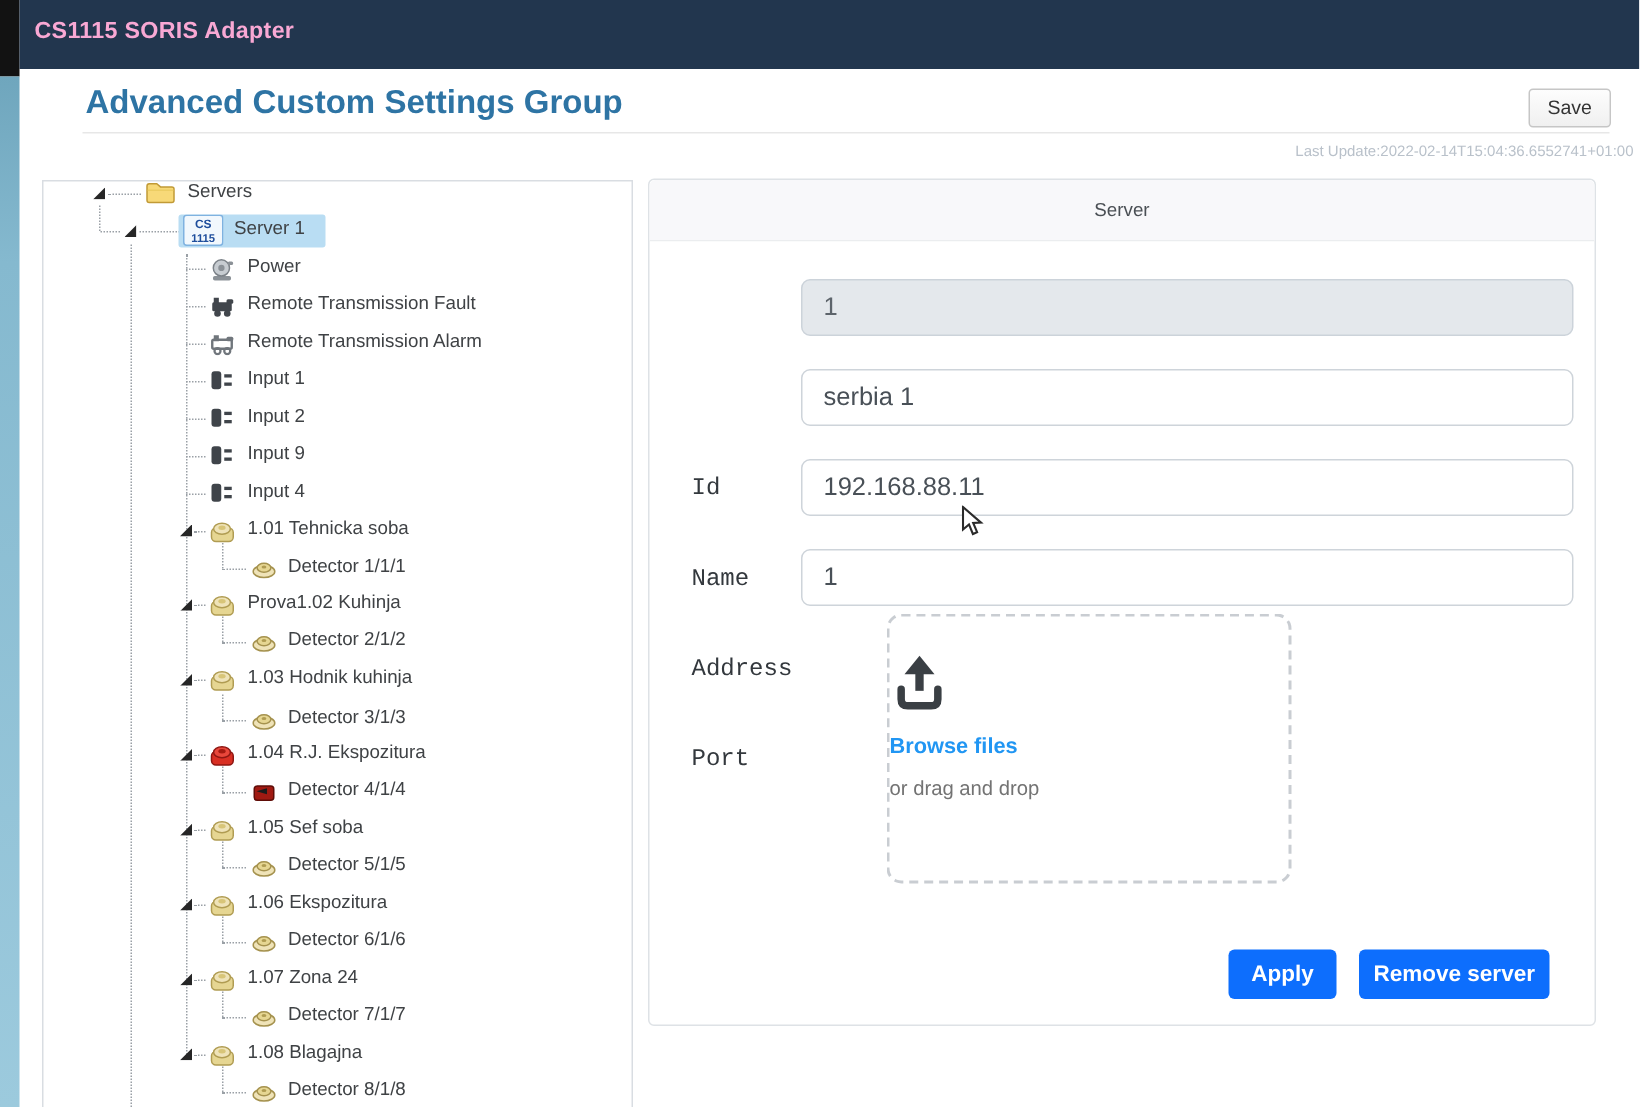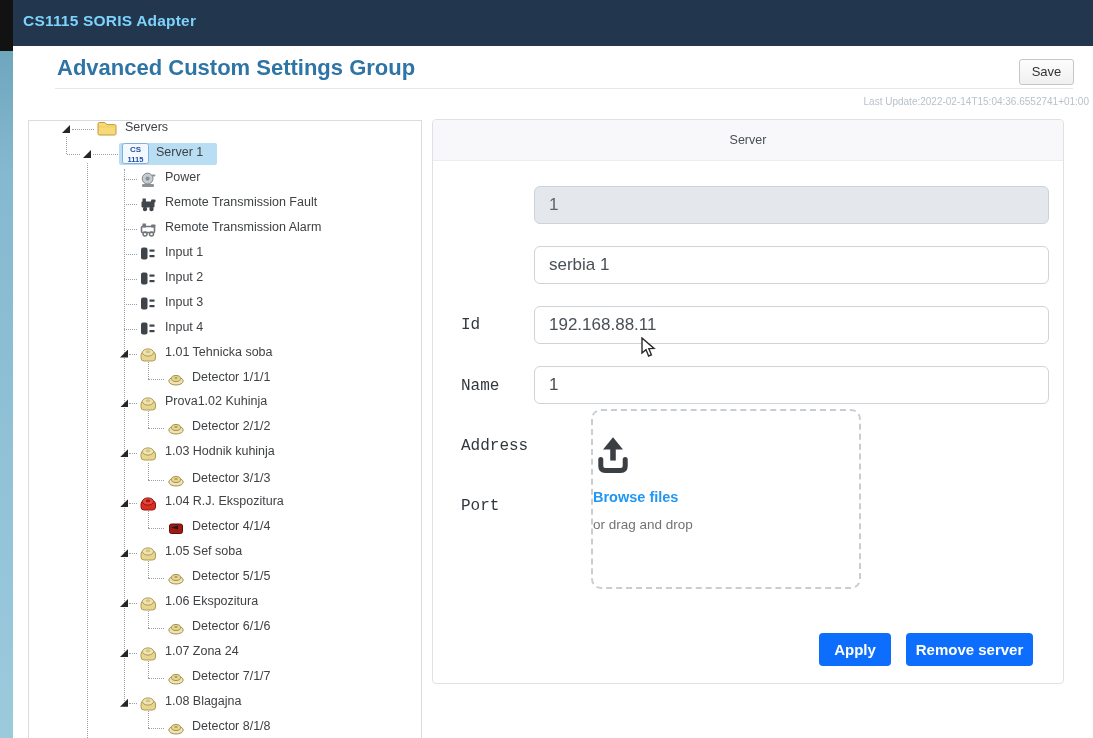--- a/index.html
+++ b/index.html
@@ -6,21 +6,21 @@
     --accent:#0d6efd; --topbar:#22364e; --stripe:#85b9cf; --title:#2e74a4;
     --selection:#b9ddf3; --link:#2196f3; --border:#dee2e6;
   }
   *{margin:0;padding:0;box-sizing:border-box;}
   html,body{background:#fff;}
   #stage{position:relative;width:1093px;height:738px;overflow:hidden;background:#fff;
     font-family:"Liberation Sans","DejaVu Sans",sans-serif;color:#3f4245;}
 
   
   .topbar{position:absolute;left:13px;top:0;width:1080px;height:46px;background:var(--topbar);}
-  .topbar .app-title{position:absolute;left:10px;top:12px;font-size:15.5px;font-weight:bold;color:#7dd3fc;letter-spacing:.2px;}
+  .topbar .app-title{position:absolute;left:10px;top:12px;font-size:15.5px;font-weight:bold;color:#f9a8d4;letter-spacing:.2px;}
   .corner-notch{position:absolute;left:0;top:0;width:13px;height:51px;background:#121212;}
   .side-stripe{position:absolute;left:0;top:51px;width:13px;height:687px;
     background:linear-gradient(180deg,#6fa6bd 0%,var(--stripe) 18%,#9ccadd 100%);}
 
   
   .page-title{position:absolute;left:57px;top:55px;font-size:22px;font-weight:600;color:var(--title);}
   .title-rule{position:absolute;left:55px;top:88px;width:1018px;height:1px;background:#e7e7e7;}
   .save-btn{position:absolute;left:1019px;top:59px;width:55px;height:26px;
     background:linear-gradient(#fdfdfd,#f0f0f0);border:1px solid #c6c6c6;border-radius:3px;
     font-size:13px;color:#333;text-align:center;line-height:24px;cursor:pointer;}
@@ -155,21 +155,21 @@
           </svg></div>
         <div class="tlabel" style="left:136px;top:3px;">Input 2</div>
       </div>
       <div class="trow" style="top:170.65px;">
         <div class="hguide" style="left:95px;top:12px;width:13px;"></div>
         <div class="ticon" style="left:110px;top:4px;"><svg width="17" height="15" viewBox="0 0 17 15">
             <rect x="2" y="1.5" width="6.5" height="12" rx="2" fill="#3f444a"></rect>
             <rect x="10.5" y="3.5" width="5" height="2.2" fill="#3f444a"></rect>
             <rect x="10.5" y="9" width="5" height="2.2" fill="#3f444a"></rect>
           </svg></div>
-        <div class="tlabel" style="left:136px;top:3px;">Input 3</div>
+        <div class="tlabel" style="left:136px;top:3px;">Input 9</div>
       </div>
       <div class="trow" style="top:195.6px;">
         <div class="hguide" style="left:95px;top:12px;width:13px;"></div>
         <div class="ticon" style="left:110px;top:4px;"><svg width="17" height="15" viewBox="0 0 17 15">
             <rect x="2" y="1.5" width="6.5" height="12" rx="2" fill="#3f444a"></rect>
             <rect x="10.5" y="3.5" width="5" height="2.2" fill="#3f444a"></rect>
             <rect x="10.5" y="9" width="5" height="2.2" fill="#3f444a"></rect>
           </svg></div>
         <div class="tlabel" style="left:136px;top:3px;">Input 4</div>
       </div>

